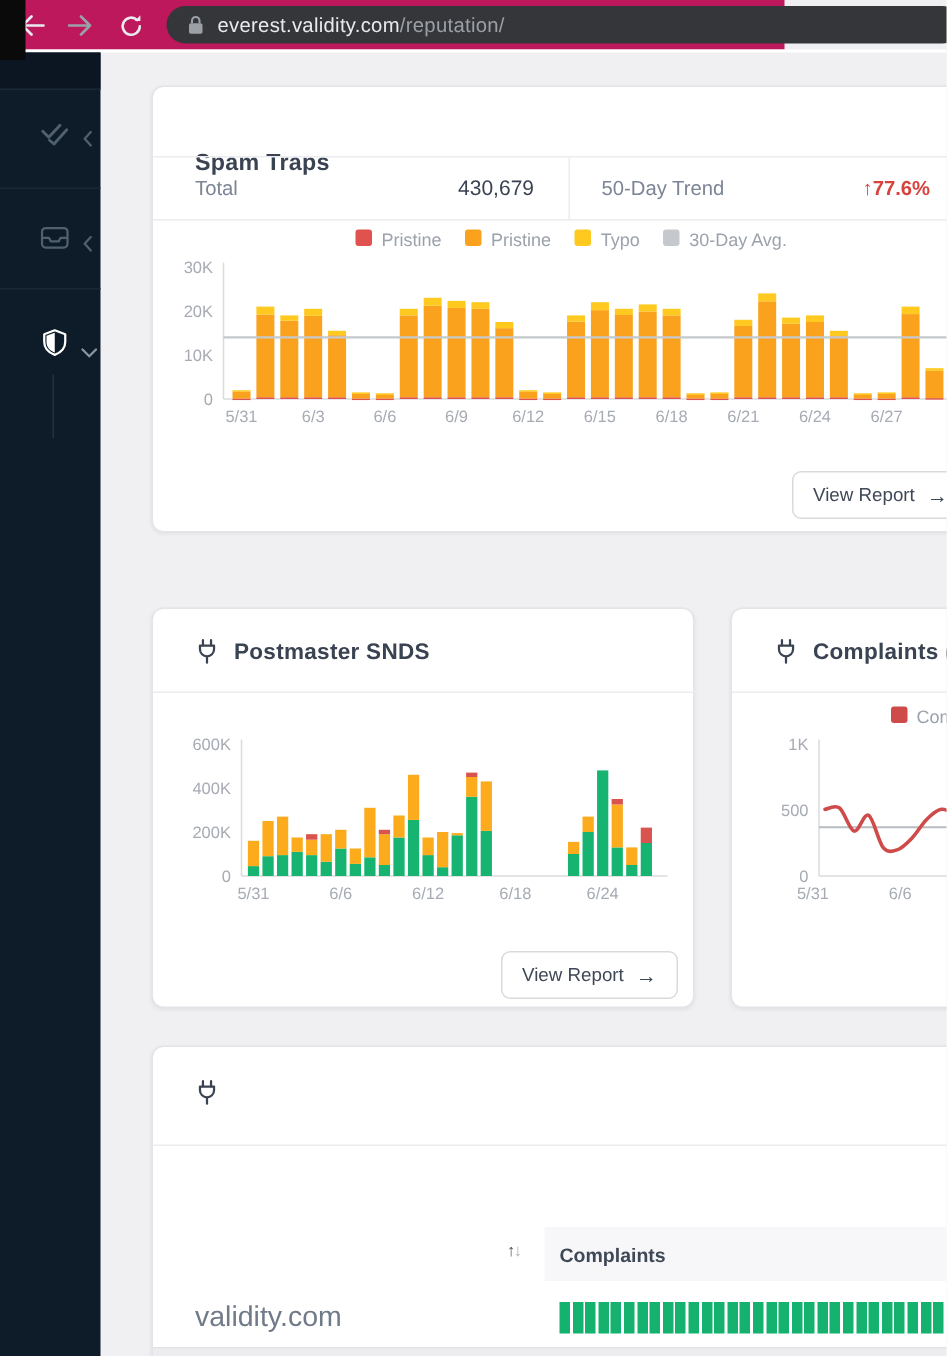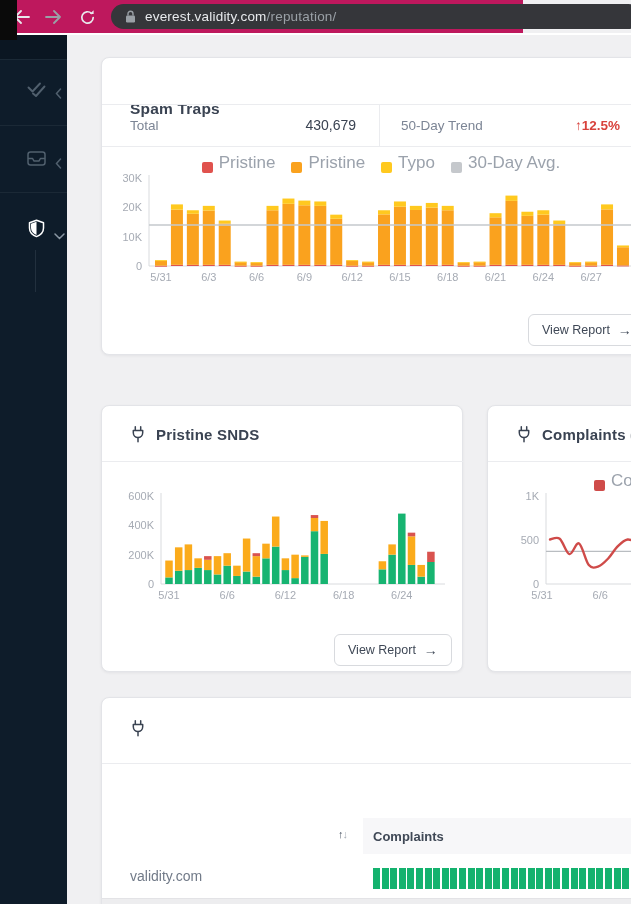--- a/index.html
+++ b/index.html
@@ -29,34 +29,34 @@
   .title-row .t { font-size:15px; font-weight:bold; color:#3a4352; letter-spacing:.2px; }
   .hdiv { position:absolute; left:0; height:1px; background:#ebecef; }
   .vdiv { position:absolute; width:1px; background:#ebecef; }
 
   .stat-label { position:absolute; font-size:13.5px; color:#7c8595; }
   .stat-value { position:absolute; font-size:14px; color:#3a4352; text-align:right; }
   .trend-value { position:absolute; font-size:13.5px; font-weight:bold; color:#d8423c; white-space:nowrap; }
 
   .legend { position:absolute; display:flex; gap:16px; white-space:nowrap; }
   .legend.centered { left:0; right:0; justify-content:center; }
-  .legend-item { display:flex; align-items:flex-end; font-size:17px; color:#9ba2ac; }
+  .legend-item { display:flex; align-items:flex-start; font-size:12px; color:#9ba2ac; }
   .legend-item .sw { width:11px; height:11px; border-radius:2px; margin-right:6px; }
 
   svg.chart text { font-family:"Liberation Sans", sans-serif; font-size:11px; fill:#a6abb4; }
 
   .view-report { position:absolute; display:inline-flex; align-items:center; gap:8px; padding:7px 13px;
     background:#fff; border:1px solid #d8dade; border-radius:6px; font-size:12.5px; color:#3f4856; cursor:pointer; white-space:nowrap; }
   .view-report .arr { font-size:14px; }
 
   
   .th-cell { position:absolute; height:36px; display:flex; align-items:center; font-size:13px; font-weight:bold; color:#3f4856; }
   .sort-ic { position:absolute; font-size:11px; letter-spacing:-1px; cursor:pointer; }
   .sort-ic .up { color:#4a5463; } .sort-ic .dn { color:#a7adb6; }
-  .row-domain { position:absolute; font-size:14px; color:#717a88; }
+  .row-domain { position:absolute; font-size:19px; color:#717a88; }
   .rep-bar { position:absolute; display:flex; gap:1.6px; }
   .rep-bar .seg { width:7px; height:21px; }
   .next-row-strip { position:absolute; background:#ededef; border-top:1px solid #e3e3e6; }
 </style>
 </head>
 <body>
 
 <div id="stage">
 
   <div class="toolbar">
@@ -132,21 +132,21 @@
   </div>
 
   <div class="card" style="left:101px; top:57px; width:560px; height:298px;">
     <div class="card-title" style="left:28px; top:17px;margin-top:25px;">Spam Traps</div>
     <div class="hdiv" style="top:46px; width:560px;"></div>
 
     <div class="stat-label" style="left:28px; top:60px;">Total</div>
     <div class="stat-value" style="left:28px; top:59px; width:226px;">430,679</div>
     <div class="vdiv" style="left:277px; top:47px; height:41px;"></div>
     <div class="stat-label" style="left:299px; top:60px;">50-Day Trend</div>
-    <div class="trend-value" style="left:473px; top:60px;"><span>↑</span><span>12.5%</span></div>
+    <div class="trend-value" style="left:473px; top:60px;"><span>↑</span><span>77.6%</span></div>
     <div class="hdiv" style="top:88px; width:560px;"></div>
 
     <div class="legend centered" style="top:95px;" id="legend-spam">
         <span class="legend-item">
           <span class="sw" style="background: rgb(224, 82, 77);"></span>
           <span>Pristine</span>
         </span>
         <span class="legend-item">
           <span class="sw" style="background: rgb(250, 162, 30);"></span>
           <span>Pristine</span>
@@ -276,21 +276,21 @@
     </button>
   </div>
 
   <div class="card" style="left:101px; top:405px; width:362px; height:267px;">
     <div class="title-row" style="left:28px; top:20px;">
       <svg width="16" height="17" viewBox="0 0 16 17">
         <path d="M5.3 0.8 V4.2 M10.7 0.8 V4.2" stroke="#3a4352" stroke-width="1.5" stroke-linecap="round"></path>
         <path d="M3.3 4.4 h9.4 v2.4 a4.7 4.7 0 0 1 -9.4 0 Z" stroke="#3a4352" stroke-width="1.5" fill="none" stroke-linejoin="round"></path>
         <path d="M8 12 V15.8" stroke="#3a4352" stroke-width="1.5" stroke-linecap="round"></path>
       </svg>
-      <span class="t">Pristine SNDS</span>
+      <span class="t">Postmaster SNDS</span>
     </div>
     <div class="hdiv" style="top:55px; width:362px;"></div>
     <svg class="chart" id="chart-snds" style="position:absolute; left:9px; top:85px;" width="345" height="115" viewBox="0 0 345 115">
         <line x1="50" y1="2" x2="50" y2="93" stroke="#d9dbde"></line>
         <line x1="50" y1="93" x2="334" y2="93" stroke="#d9dbde"></line>
         <text x="43" y="97" text-anchor="end">0</text>
         <text x="43" y="67.66666666666667" text-anchor="end">200K</text>
         <text x="43" y="38.333333333333336" text-anchor="end">400K</text>
         <text x="43" y="9" text-anchor="end">600K</text>
         <rect x="54.25" y="86.4" width="7.5" height="6.599999999999994" fill="#17b471"></rect>

